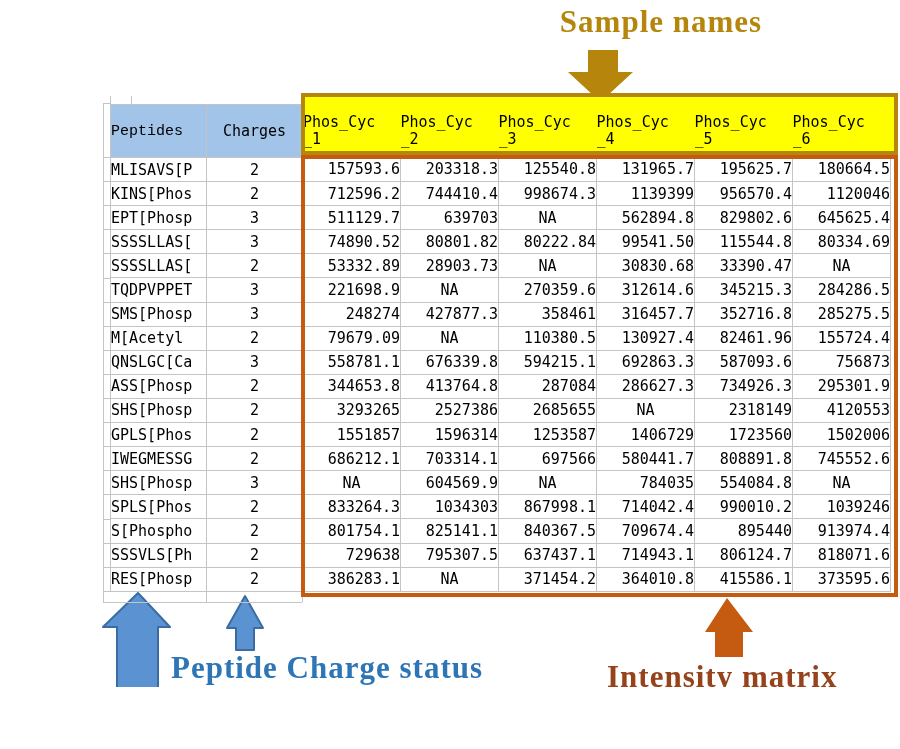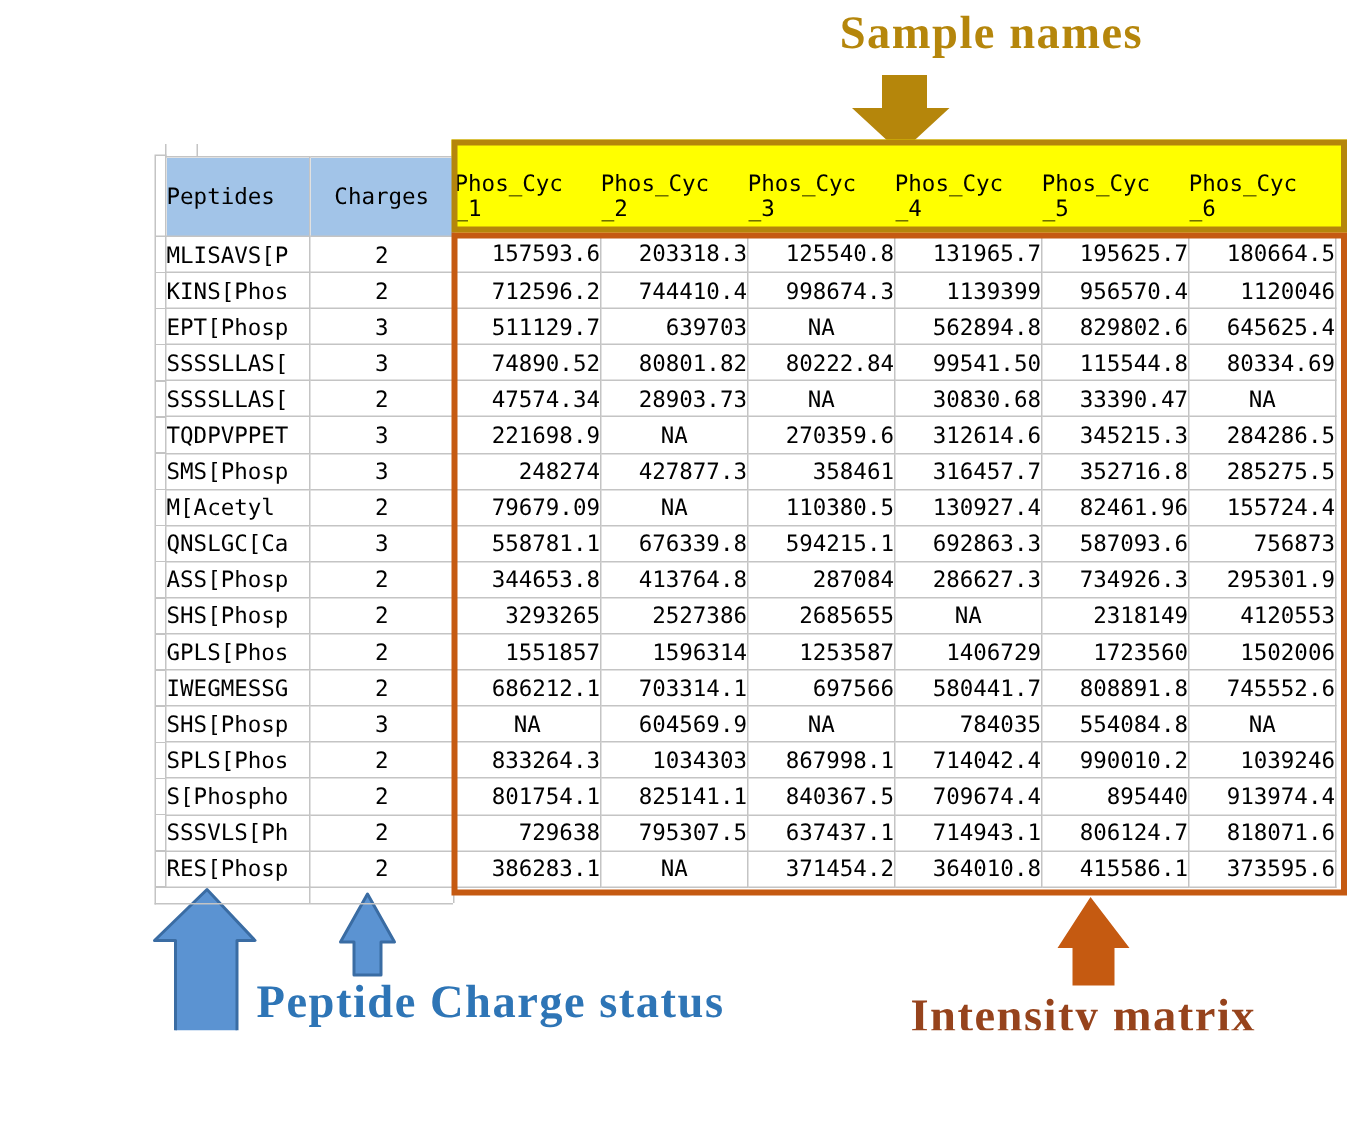--- a/index.html
+++ b/index.html
@@ -50,21 +50,21 @@
     font-size: 15px; color: #000;
   }
   #grid thead tr { height: 53px; }
   #grid tbody tr { height: 24.1px; }
   #grid th, #grid td { padding: 0; margin: 0; overflow: hidden; white-space: nowrap; font-weight: normal; }
   #grid td { border-right: 1px solid var(--grid); border-bottom: 1px solid var(--grid); background: #fff; }
   th.hdr-blue {
     background: var(--header-blue); text-align: left; vertical-align: middle;
     border-top: 1px solid var(--grid); border-right: 1px solid var(--grid); border-bottom: 1px solid var(--grid);
   }
-  th.hdr-peptides { padding-left: 3px; border-left: 1px solid var(--grid); }
+  th.hdr-peptides { padding-left: 3px; border-left: 1px solid var(--grid); font-family: Liberation Mono, monospace; }
   th.hdr-charges  { text-align: center; }
   th.hdr-sample   { background: transparent; text-align: left; vertical-align: middle; padding-left: 4px; line-height: 17px; }
   td.peptide { text-align: left; padding-left: 3px; border-left: 1px solid var(--grid); }
   td.charge  { text-align: center; }
   td.num     { text-align: right; padding-right: 4px; }
   td.na      { text-align: center;  padding-left: 3px; }
 
   
   .sliver { position: absolute; z-index: 1; }
   #sliver-v    { left: 103px; top: 104px; width: 1px; height: 499px; background: var(--grid); }
@@ -168,21 +168,21 @@
           <td class="num">74890.52</td>
           <td class="num">80801.82</td>
           <td class="num">80222.84</td>
           <td class="num">99541.50</td>
           <td class="num">115544.8</td>
           <td class="num">80334.69</td>
         </tr>
         <tr>
           <td class="peptide">SSSSLLAS[</td>
           <td class="charge">2</td>
-          <td class="num">47574.34</td>
+          <td class="num">53332.89</td>
           <td class="num">28903.73</td>
           <td class="na">NA</td>
           <td class="num">30830.68</td>
           <td class="num">33390.47</td>
           <td class="na">NA</td>
         </tr>
         <tr>
           <td class="peptide">TQDPVPPET</td>
           <td class="charge">3</td>
           <td class="num">221698.9</td>

